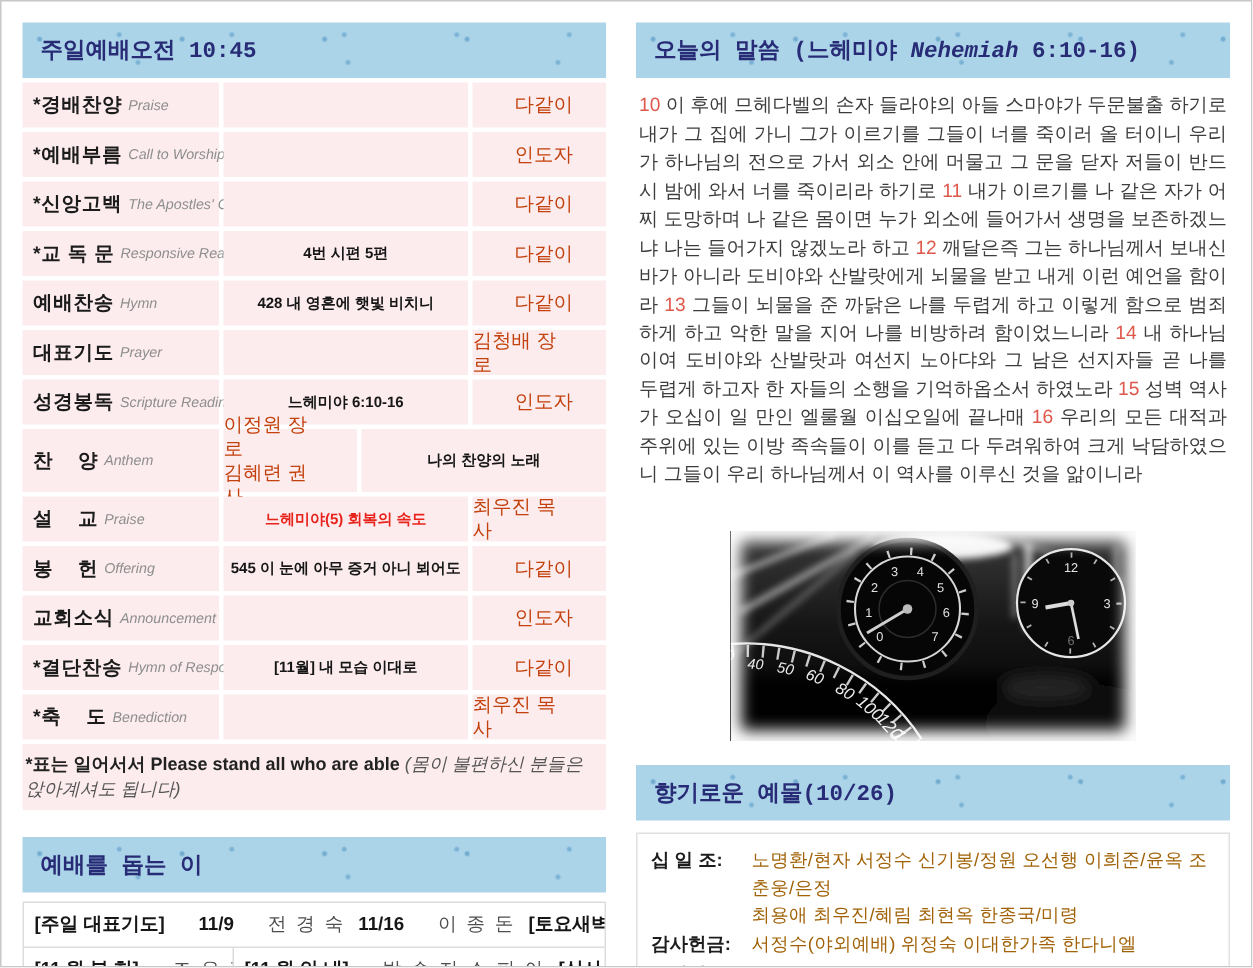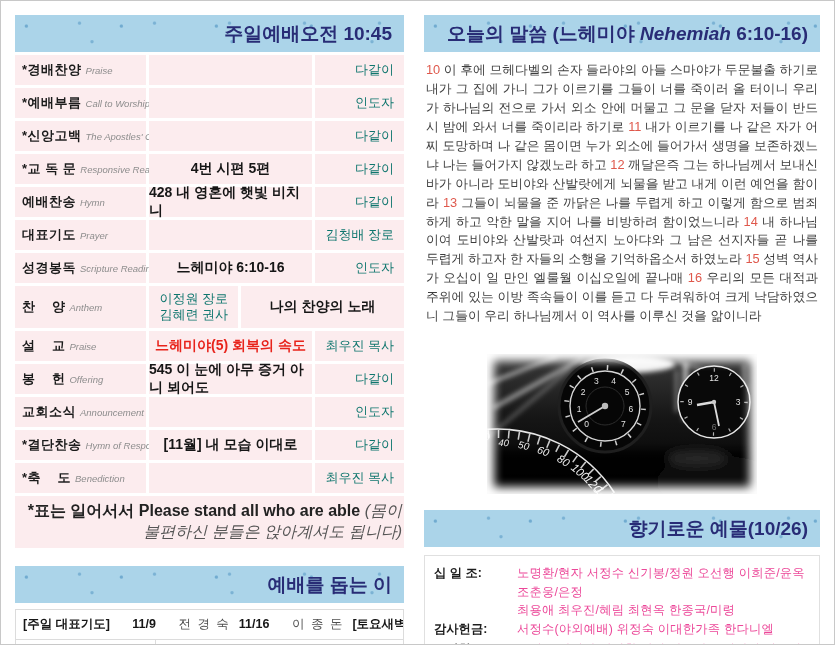--- a/index.html
+++ b/index.html
@@ -16,41 +16,42 @@
 
   
   .hdr {
     height:37px; box-sizing:border-box;
     background-color:#abd4e9;
     background-image:
       radial-gradient(circle at 12% 30%, rgba(25,110,170,.40) 1px, transparent 2.2px),
       radial-gradient(circle at 55% 72%, rgba(25,110,170,.33) 1px, transparent 2.2px),
       radial-gradient(circle at 86% 22%, rgba(25,110,170,.33) 1px, transparent 2.2px);
     background-size: 95px 37px, 140px 37px, 75px 37px;
-    color:#282c76; font-weight:bold; font-size:19px;
-    display:flex; align-items:center; justify-content:flex-end;
+    color:#282c76; font-weight:bold; font-size:15px;
+    display:flex; align-items:center; justify-content:flex-start;
     padding:0 12px;
+    font-family:Liberation Mono, monospace;
   }
 
   
   .w-rows { margin-top:3px; }
   .w-row { display:flex; gap:3px; margin-bottom:3px; }
   .w-row .cell { background:#fcecee; box-sizing:border-box; }
   .w-row { height:30px; }
   .w-row.tall { height:42px; }
   .cell.lbl { width:131px; display:flex; align-items:center; padding-left:7px; }
   .cell.lbl b { font-size:13px; color:#1b1b1b; letter-spacing:.5px; white-space:pre; }
   .cell.lbl i { font-size:9.5px; color:#8d8d8d; margin-left:4px; white-space:nowrap; }
   .cell.mid { width:163px; display:flex; align-items:center; justify-content:center;
-              font-weight:bold; font-size:14px; color:#161616; }
+              font-weight:bold; font-size:10px; color:#161616; }
   .cell.mid.red { color:#e8231b; }
   .cell.who { flex:1; display:flex; flex-direction:column; align-items:flex-end; justify-content:center;
-              padding-right:10px; font-size:13px; color:#0f766e; line-height:1.25; }
-  .note-cell { background:#fcecee; margin-bottom:0; text-align:right;
-               font-size:16px; color:#222; padding:5px 2px; }
+              padding-right:22px; font-size:13px; color:#c2410c; line-height:1.25; }
+  .note-cell { background:#fcecee; margin-bottom:0; text-align:left;
+               font-size:12px; color:#222; padding:5px 2px; }
   .note-cell b { font-weight:bold; }
   .note-cell .en { font-weight:bold; }
   .note-cell i { color:#555; font-weight:normal; }
 
   .hdr.second { margin-top:18px; }
 
   
   .helper-table { border:1px solid #dcdcdc; margin-top:6px; font-size:12.5px; }
   .h-row { display:flex; border-bottom:1px solid #dcdcdc; }
   .h-row:last-child { border-bottom:none; }
@@ -70,21 +71,21 @@
   .photo svg { display:block; }
   .vignette { position:absolute; left:0; top:0; right:0; bottom:0;
               box-shadow: inset 0 0 10px 7px #ffffff; pointer-events:none; }
 
   
   .offering-hdr { margin-top:16px; }
   .offering-table { border:1px solid #e0e0e0; margin-top:8px; padding:8px 10px 8px 9px;
                     font-size:12.3px; }
   .o-row { display:flex; margin-bottom:1px; }
   .o-lbl { width:67px; flex-shrink:0; font-weight:bold; color:#1d1d1d; line-height:1.5; white-space:pre; }
-  .o-content { color:#ec4899; line-height:1.5; letter-spacing:.2px;margin-left:16px; }
+  .o-content { color:#a16207; line-height:1.5; letter-spacing:.2px; }
 </style>
 </head>
 <body>
 
 <div class="page">
 
   <div class="col left">
     <div class="hdr">
       <span>주일예배</span>
       <span>오전 10:45</span>

